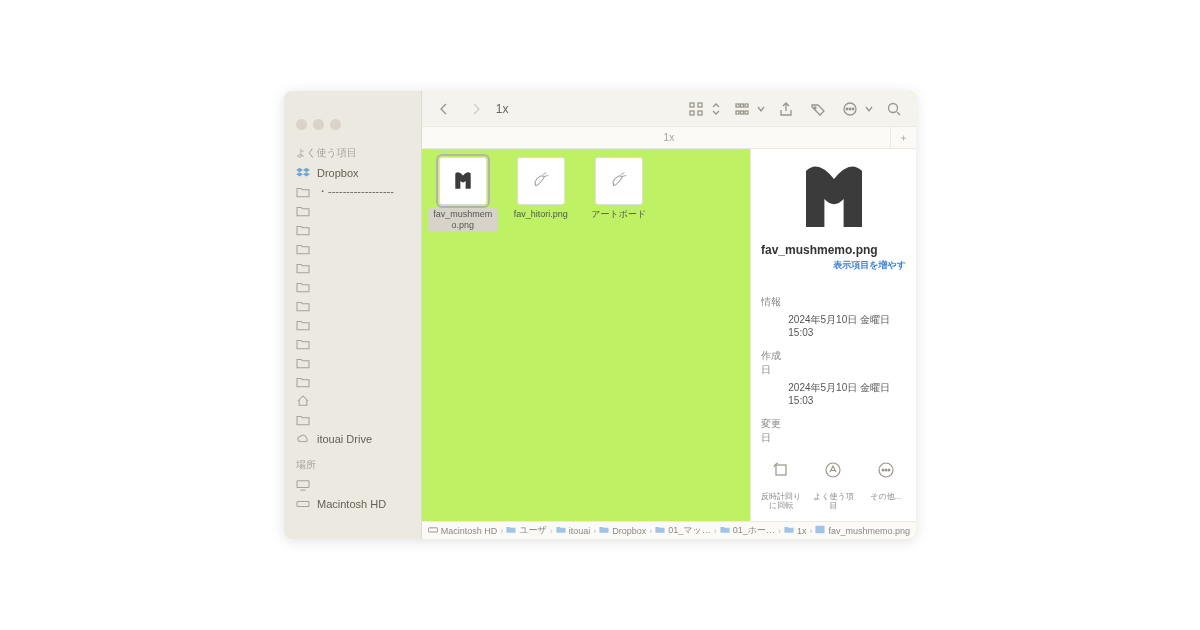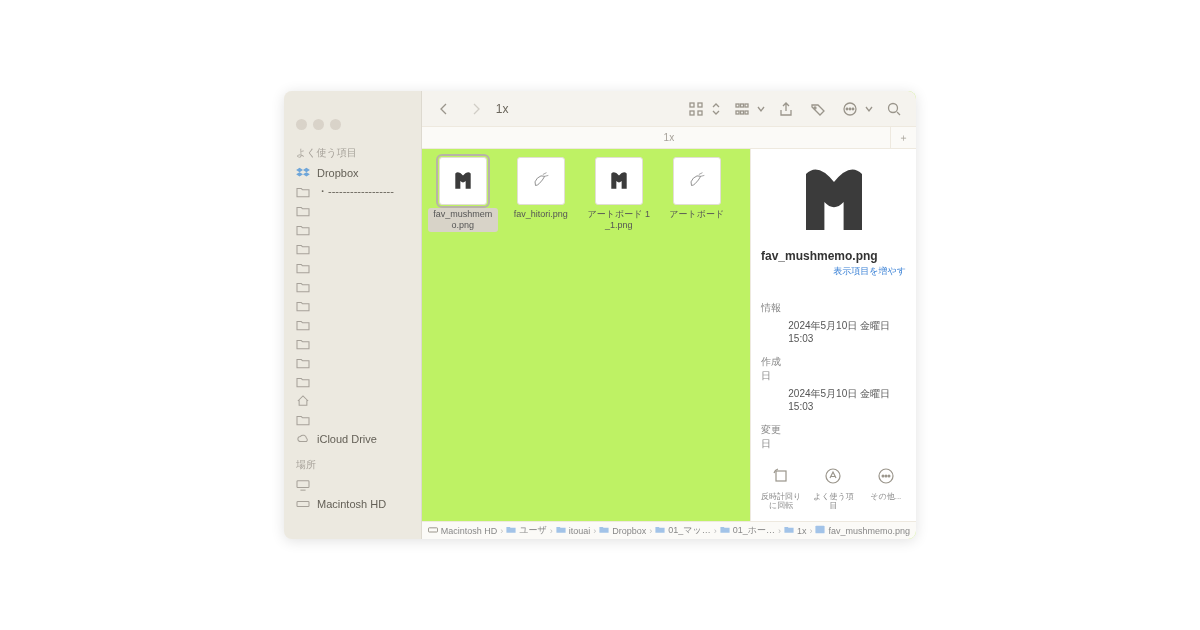--- a/index.html
+++ b/index.html
@@ -86,25 +86,25 @@
   .preview {
     width: 166px; border-left:1px solid #eee9df;
     background:#fff; display:flex;flex-direction:column;
     font-size:10px;
   }
   .pv-imgbox { height:160px;display:flex;align-items:center;justify-content:center; }
   .pv-title { font-size:12px;font-weight:600;color:#333;padding:0 10px; }
   .pv-sub { color:#9a958b;padding:2px 10px 6px; }
   .pv-row { display:flex;justify-content:space-between;padding:2px 10px;color:#555; }
   .pv-row .k { color:#888;margin-top:36px; }
-  .pv-link { color:#3b82d6; text-align:right; padding:2px 10px; font-size:9px;}
+  .pv-link { color:#3b82d6; text-align:right; padding:2px 10px; font-size:9px;font-weight:bold;}
   .pv-actions {
     display:flex;justify-content:space-around;padding:10px 4px;margin-top:4px;
   }
-  .pv-action { display:flex;flex-direction:column;align-items:center;gap:8px;color:#888;font-size:8px;width:44px;text-align:center;line-height:1.1; }
+  .pv-action { display:flex;flex-direction:column;align-items:center;gap:14px;color:#888;font-size:8px;width:44px;text-align:center;line-height:1.1; }
   .pv-action .circ { width:18px;height:18px; }
   .pv-action svg { width:18px;height:18px;fill:none;stroke:#9a958b;stroke-width:1.2;}
   
   .pathbar {
     height: 18px;border-top:1px solid #eee9df;background:#fbfaf7;
     display:flex;align-items:center;gap:3px;padding:0 6px;
     font-size:9px;color:#888;overflow:hidden;white-space:nowrap;
   }
   .crumb { display:flex;align-items:center;gap:3px; }
   .crumb svg { width:10px;height:9px;fill:none;stroke:#9a958b;stroke-width:1.2; }
@@ -206,21 +206,21 @@
             <path d="M1 3 h5 l1.5 1.5 H15 v8 H1 Z"></path>
           </svg></span>
       </div>
 
     <div class="side-item">
       <span class="icon-cloud">
         <svg viewBox="0 0 16 14">
             <path d="M5 10 a3 3 0 0 1 0-6 a4 4 0 0 1 7 2 a2.5 2.5 0 0 1 0 4 Z"></path>
           </svg>
       </span>
-      <span>iCloud Drive</span>
+      <span>itouai Drive</span>
     </div>
 
     <div class="section-label">場所</div>
     <div class="side-item">
         <span class="icon-disk"><svg viewBox="0 0 16 14">
             <rect x="1" y="2" width="14" height="8" rx="1"></rect>
             <path d="M5 13 h6"></path>
           </svg></span>
       </div>
     <div class="side-item">
@@ -324,28 +324,20 @@
             <div class="fname sel">fav_mushmemo.png</div>
           </div>
           <div class="file-item">
             <div class="thumb">
               <span class="mlogo"><svg viewBox="0 0 24 24" width="22" height="22">
                   <path d="M6 18 Q4 14 8 10 Q12 6 16 8 Q14 12 10 16 Q8 18 6 18 Z" fill="none" stroke="#888" stroke-width="1"></path>
                   <path d="M14 6 L18 4 M16 8 L20 7" stroke="#888" stroke-width="0.8"></path>
                 </svg></span>
             </div>
             <div class="fname">fav_hitori.png</div>
-          </div>
-          <div class="file-item">
-            <div class="thumb">
-              <span class="mlogo"><svg viewBox="0 0 100 100">
-                  <path d="M15 20 L15 90 L38 90 L38 55 Q50 68 62 55 L62 90 L85 90 L85 20 Q70 5 50 30 Q30 5 15 20 Z" fill="#3b3b3b"></path>
-                </svg></span>
-            </div>
-            <div class="fname">アートボード 1_1.png</div>
           </div>
           <div class="file-item">
             <div class="thumb">
               <span class="mlogo"><svg viewBox="0 0 24 24" width="22" height="22">
                   <path d="M6 18 Q4 14 8 10 Q12 6 16 8 Q14 12 10 16 Q8 18 6 18 Z" fill="none" stroke="#888" stroke-width="1"></path>
                   <path d="M14 6 L18 4 M16 8 L20 7" stroke="#888" stroke-width="0.8"></path>
                 </svg></span>
             </div>
             <div class="fname">アートボード</div>
           </div>

